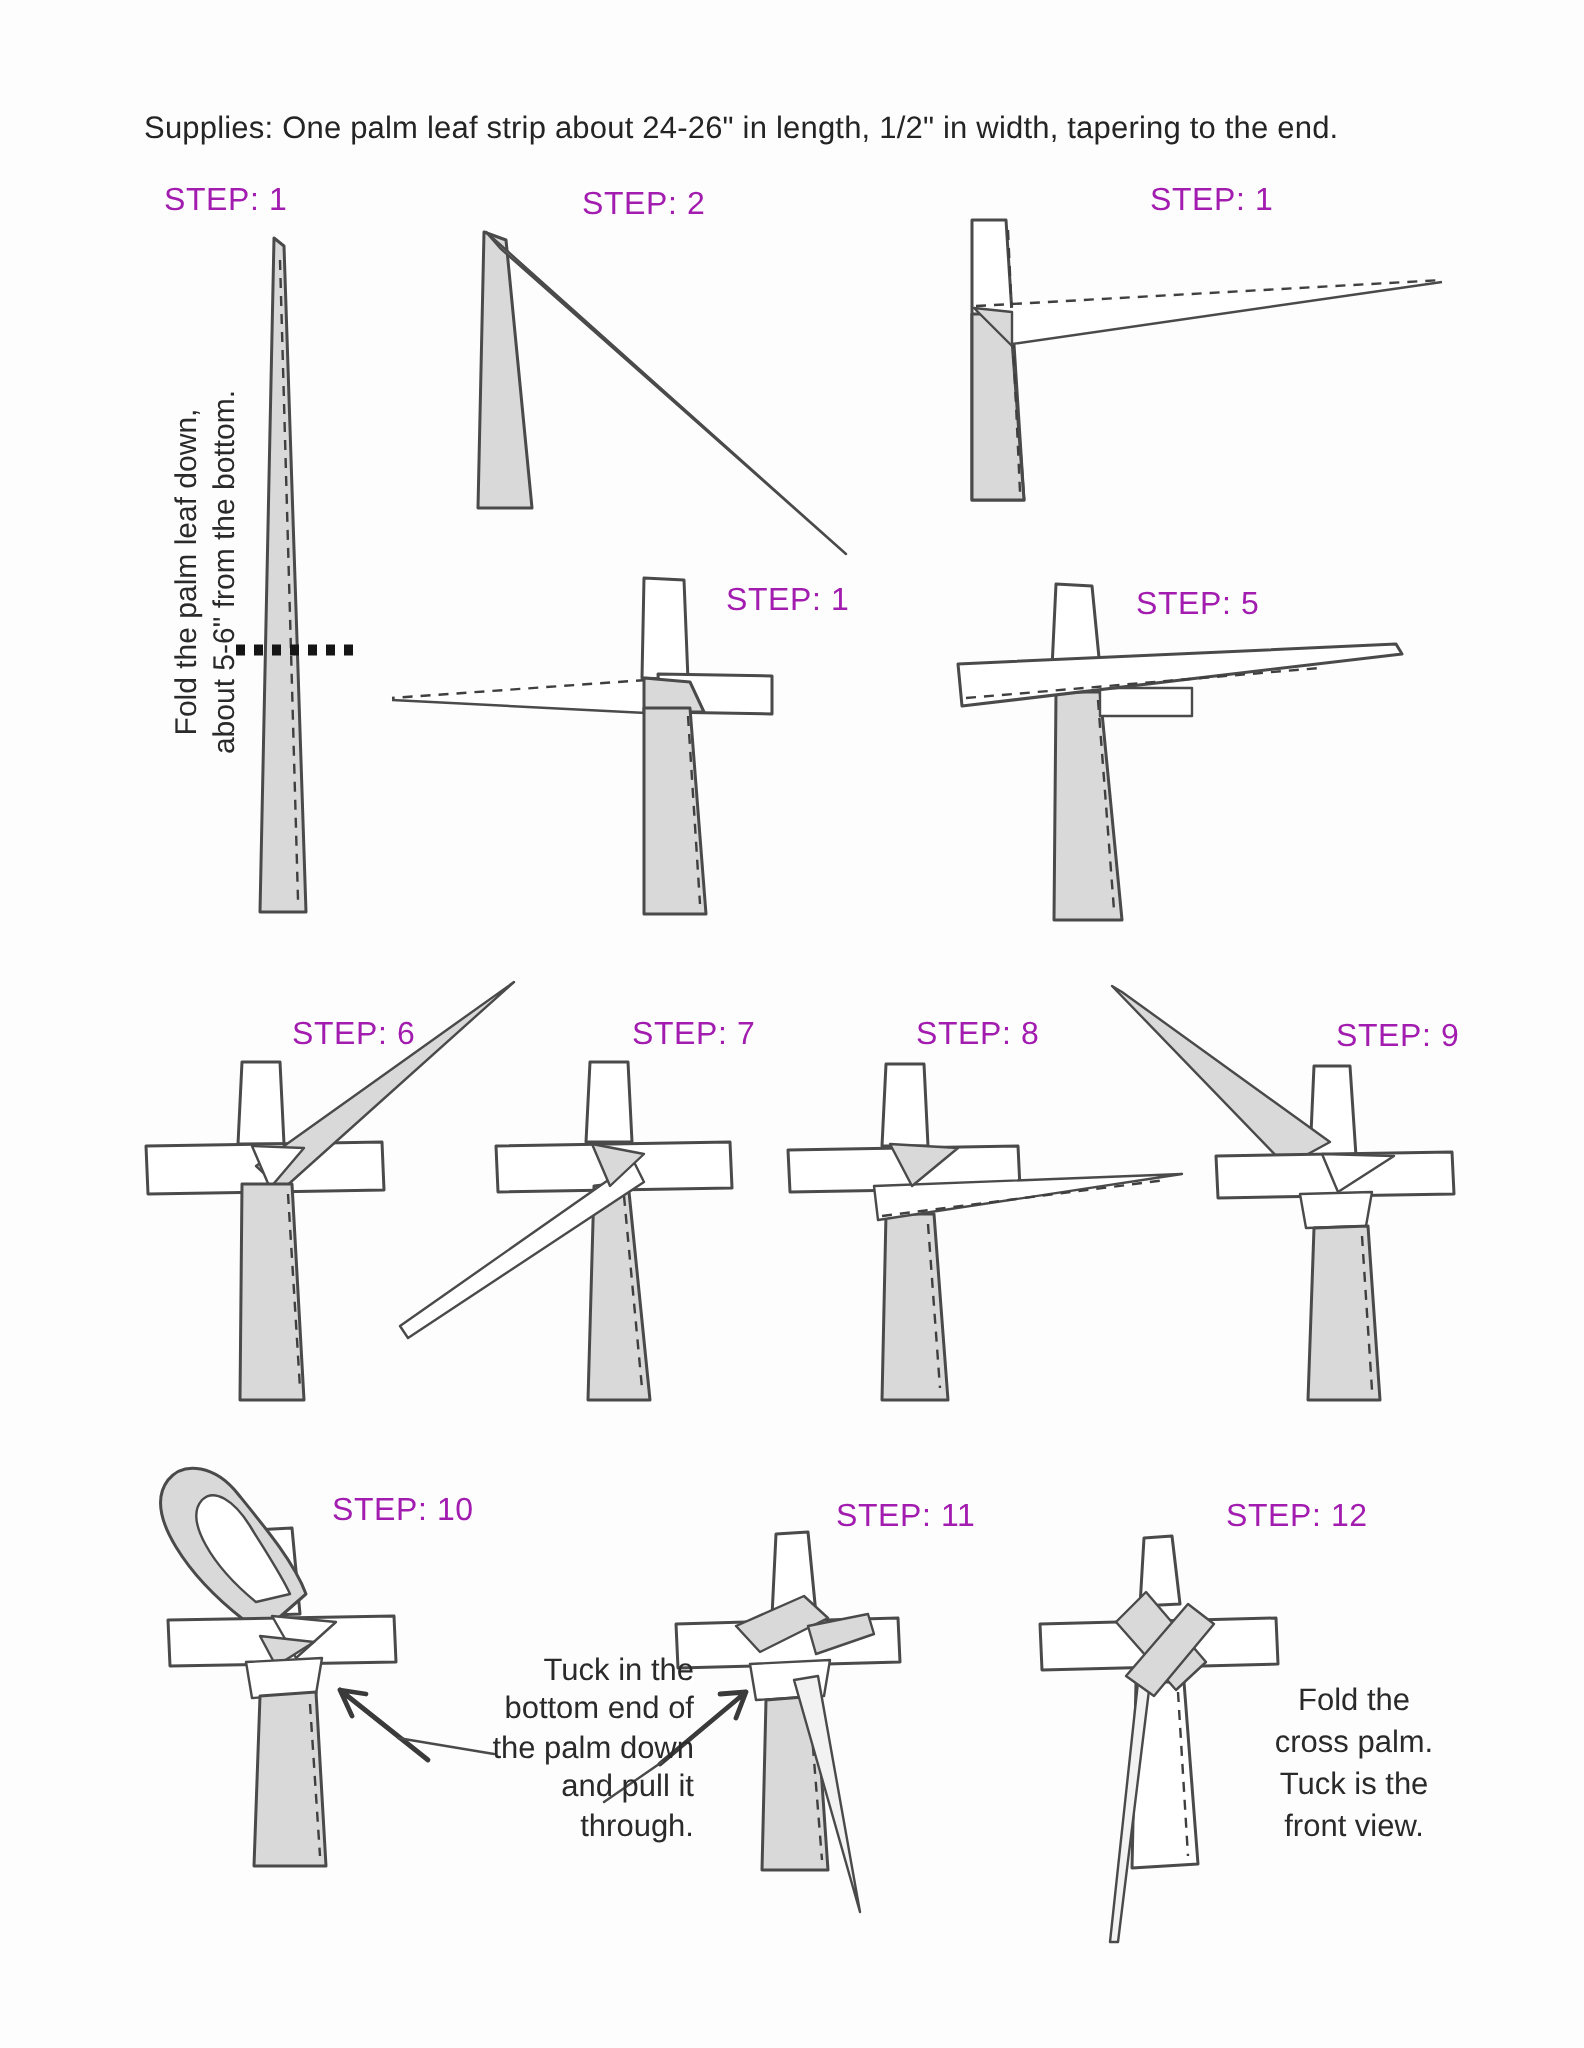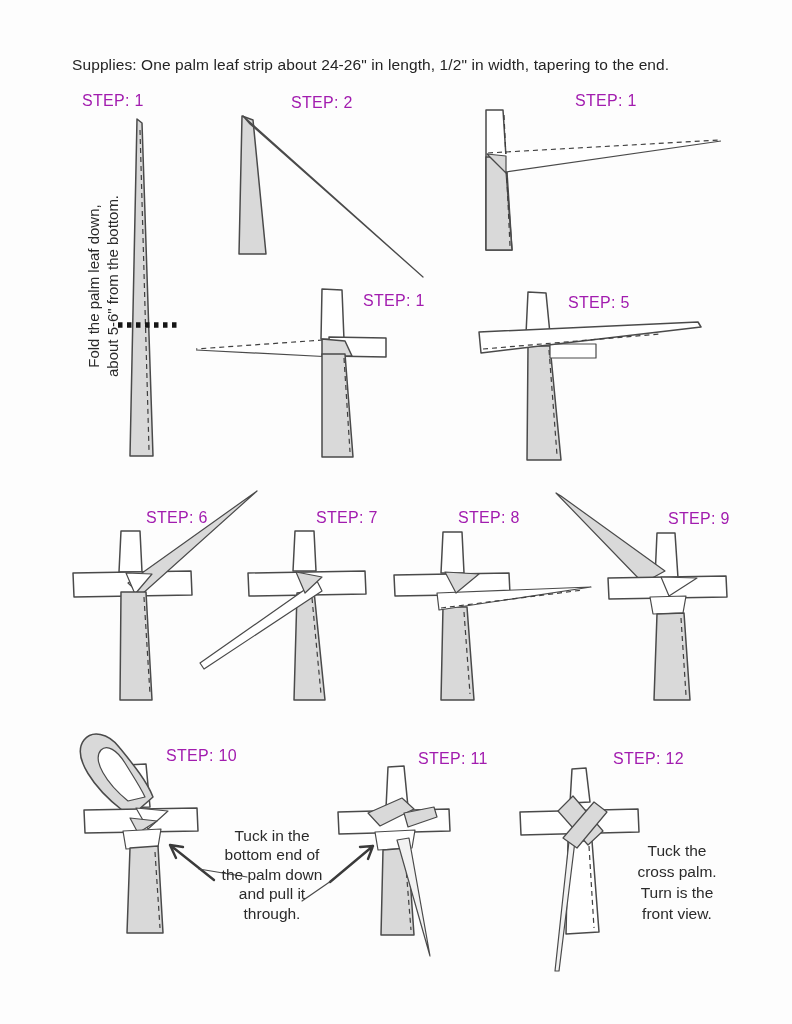--- a/index.html
+++ b/index.html
@@ -11,21 +11,21 @@
     position:relative;
     overflow:hidden;
   }
   .page{position:absolute;left:0;top:0;width:792px;height:716px;}
   .figures{position:absolute;left:0;top:0;}
   .txt{position:absolute;white-space:nowrap;color:#242424;}
   .supplies{left:72px;top:56px;font-size:15.5px;letter-spacing:.1px;}
   .step-label{font-size:16px;letter-spacing:.3px;color:#a21caf;}
   .note{position:absolute;text-align:center;color:#2a2a2a;}
   .note div{white-space:nowrap;}
-  .tuck-note{left:197px;top:826px;width:150px;font-size:15.5px;line-height:19.4px;}
+  .tuck-note{left:197px;top:826px;width:150px;font-size:15.5px;line-height:19.4px;text-align:right;}
   .turn-note{left:621px;top:840px;width:112px;font-size:15.5px;line-height:21px;}
   .fold-note{
     left:-36px;top:266px;width:280px;height:40px;
     font-size:15px;line-height:19px;
     transform:rotate(-90deg);
     transform-origin:center center;
   }
   
   .s{stroke:var(--outline,#4a4a4a);stroke-width:1.5;stroke-linejoin:round;}
   .s2{stroke:var(--outline,#4a4a4a);stroke-width:1.2;stroke-linejoin:round;}
@@ -184,19 +184,19 @@
 
   <div class="note tuck-note">
     <div>Tuck in the</div>
     <div>bottom end of</div>
     <div>the palm down</div>
     <div>and pull it</div>
     <div>through.</div>
   </div>
 
   <div class="note turn-note">
-    <div>Tuck the</div>
+    <div>Fold the</div>
     <div>cross palm.</div>
-    <div>Turn is the</div>
+    <div>Tuck is the</div>
     <div>front view.</div>
   </div>
 
 </div>
 
 </body></html>

